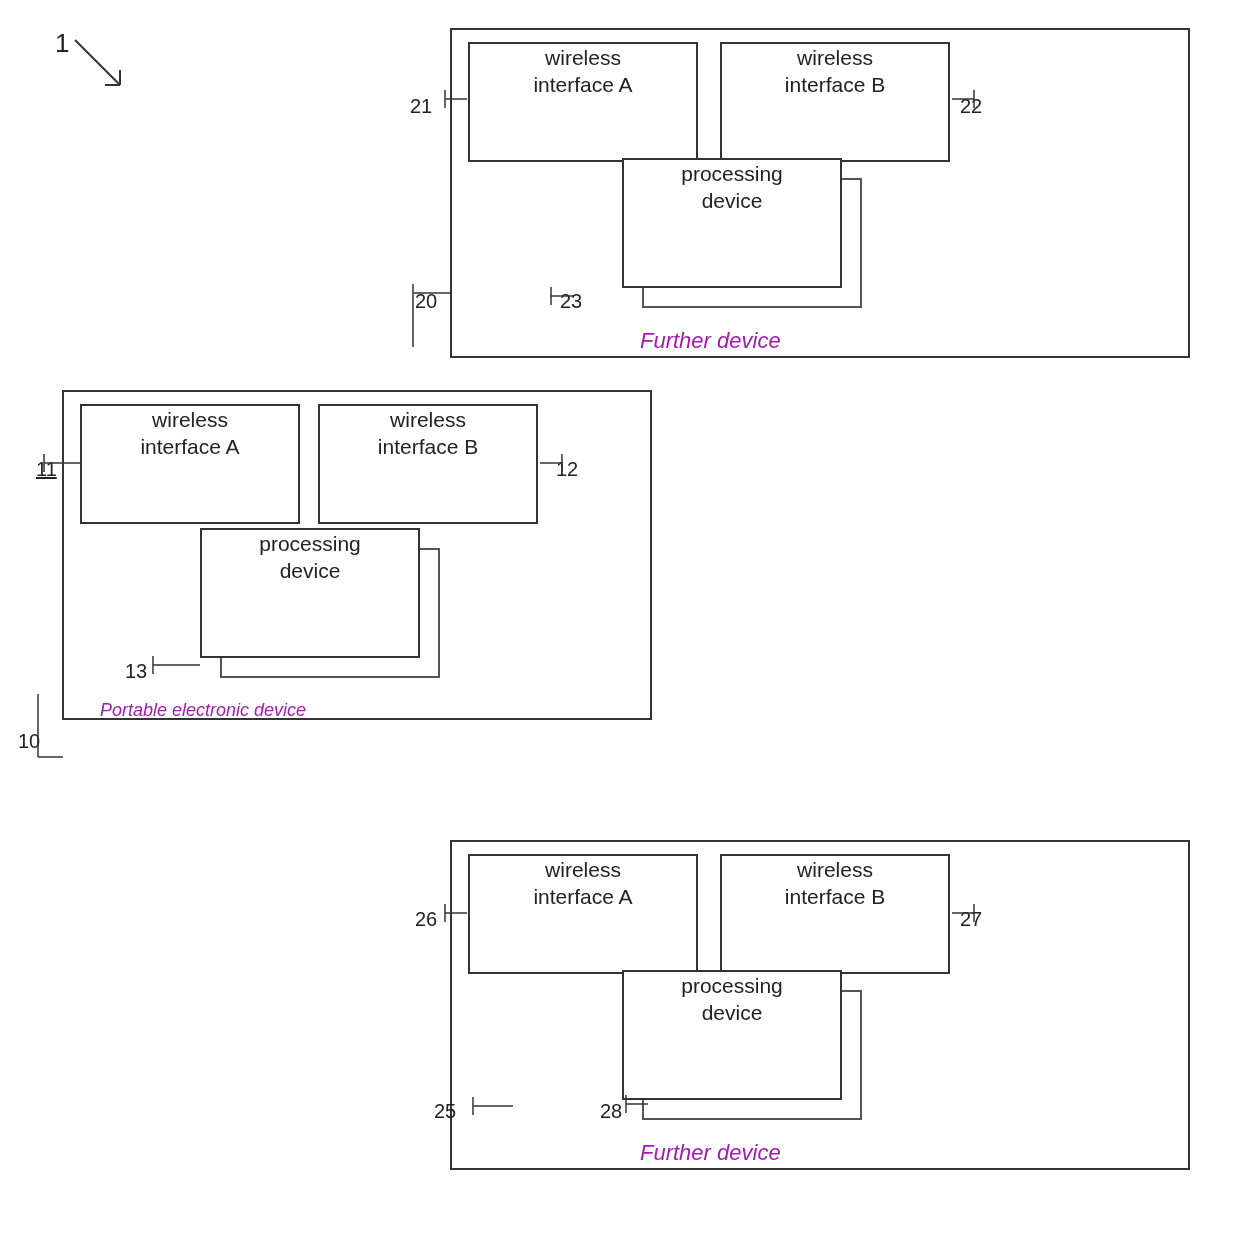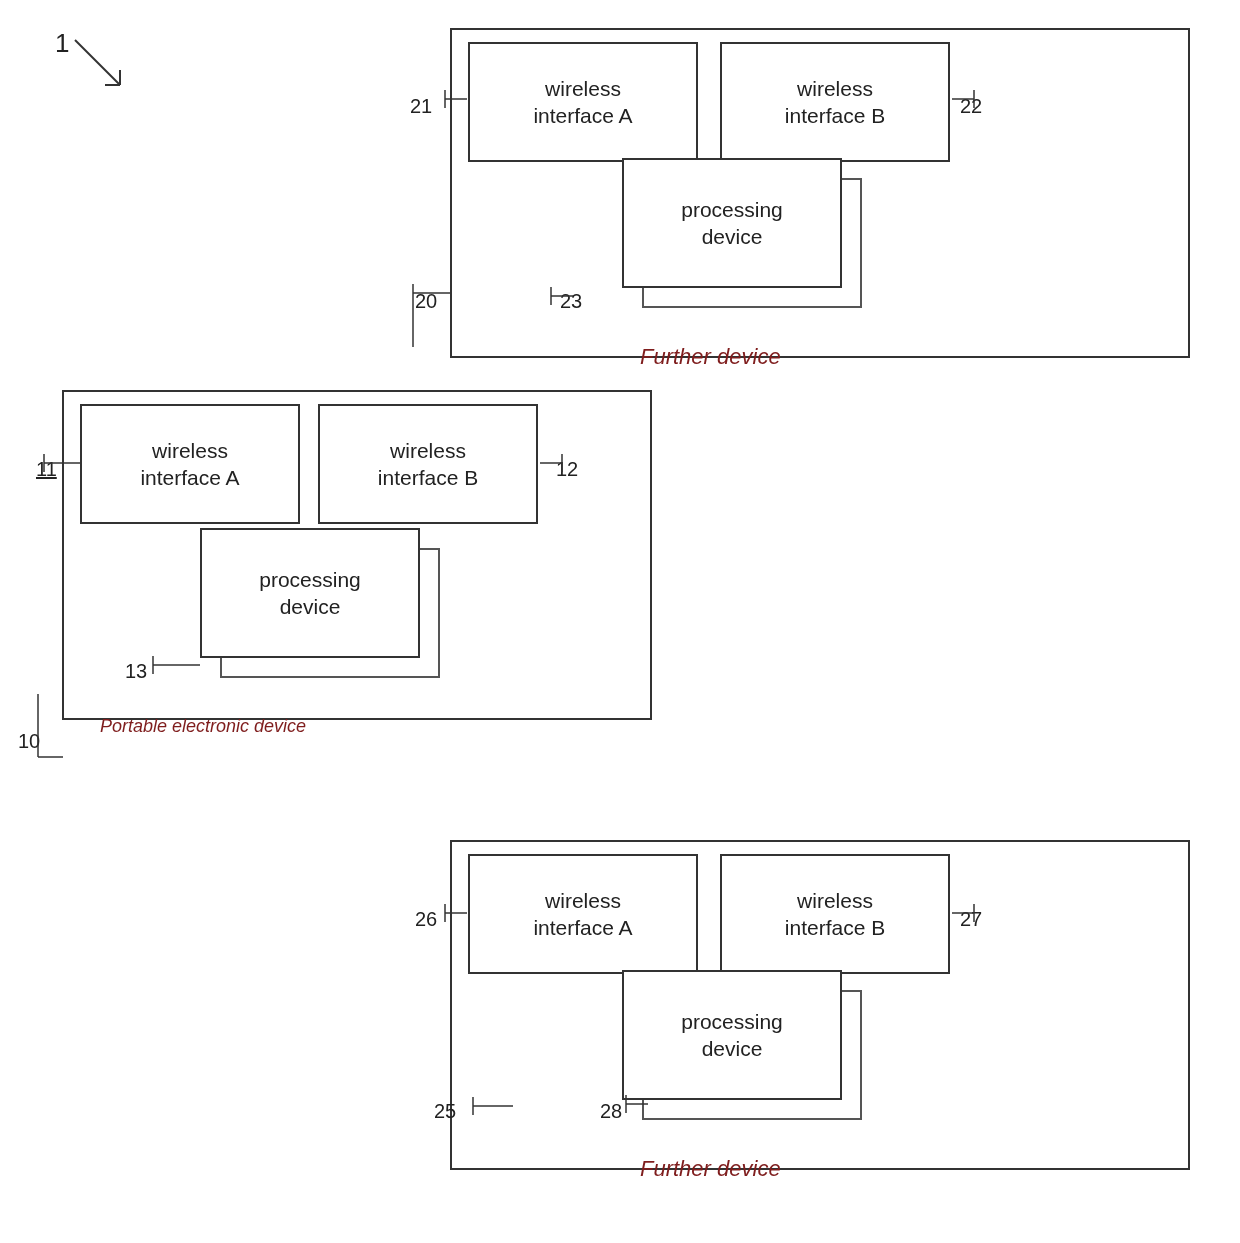--- a/index.html
+++ b/index.html
@@ -37,39 +37,37 @@
     }
 
     
     .box {
       position: absolute;
       border: 2px solid #333;
       background: #fff;
       display: flex;
       flex-direction: column;
       align-items: center;
-      justify-content: center;
       text-align: center;
       font-size: 21px;
       line-height: 1.3;
       color: #222;
     }
 
     .box-outer {
       position: absolute;
       border: 2px solid #333;
       background: #fff;
     }
 
     .footer-label {
       position: absolute;
       font-size: 22px;
-      color: #7f1d1d;
+      color: #a21caf;
       font-style: italic;
-      margin-top: 16px;
     }
 
   </style>
 </head>
 <body>
 
 <div class="diagram-container">
 
   <span class="label" style="top:28px; left:55px; font-size:26px;">1</span>
 

